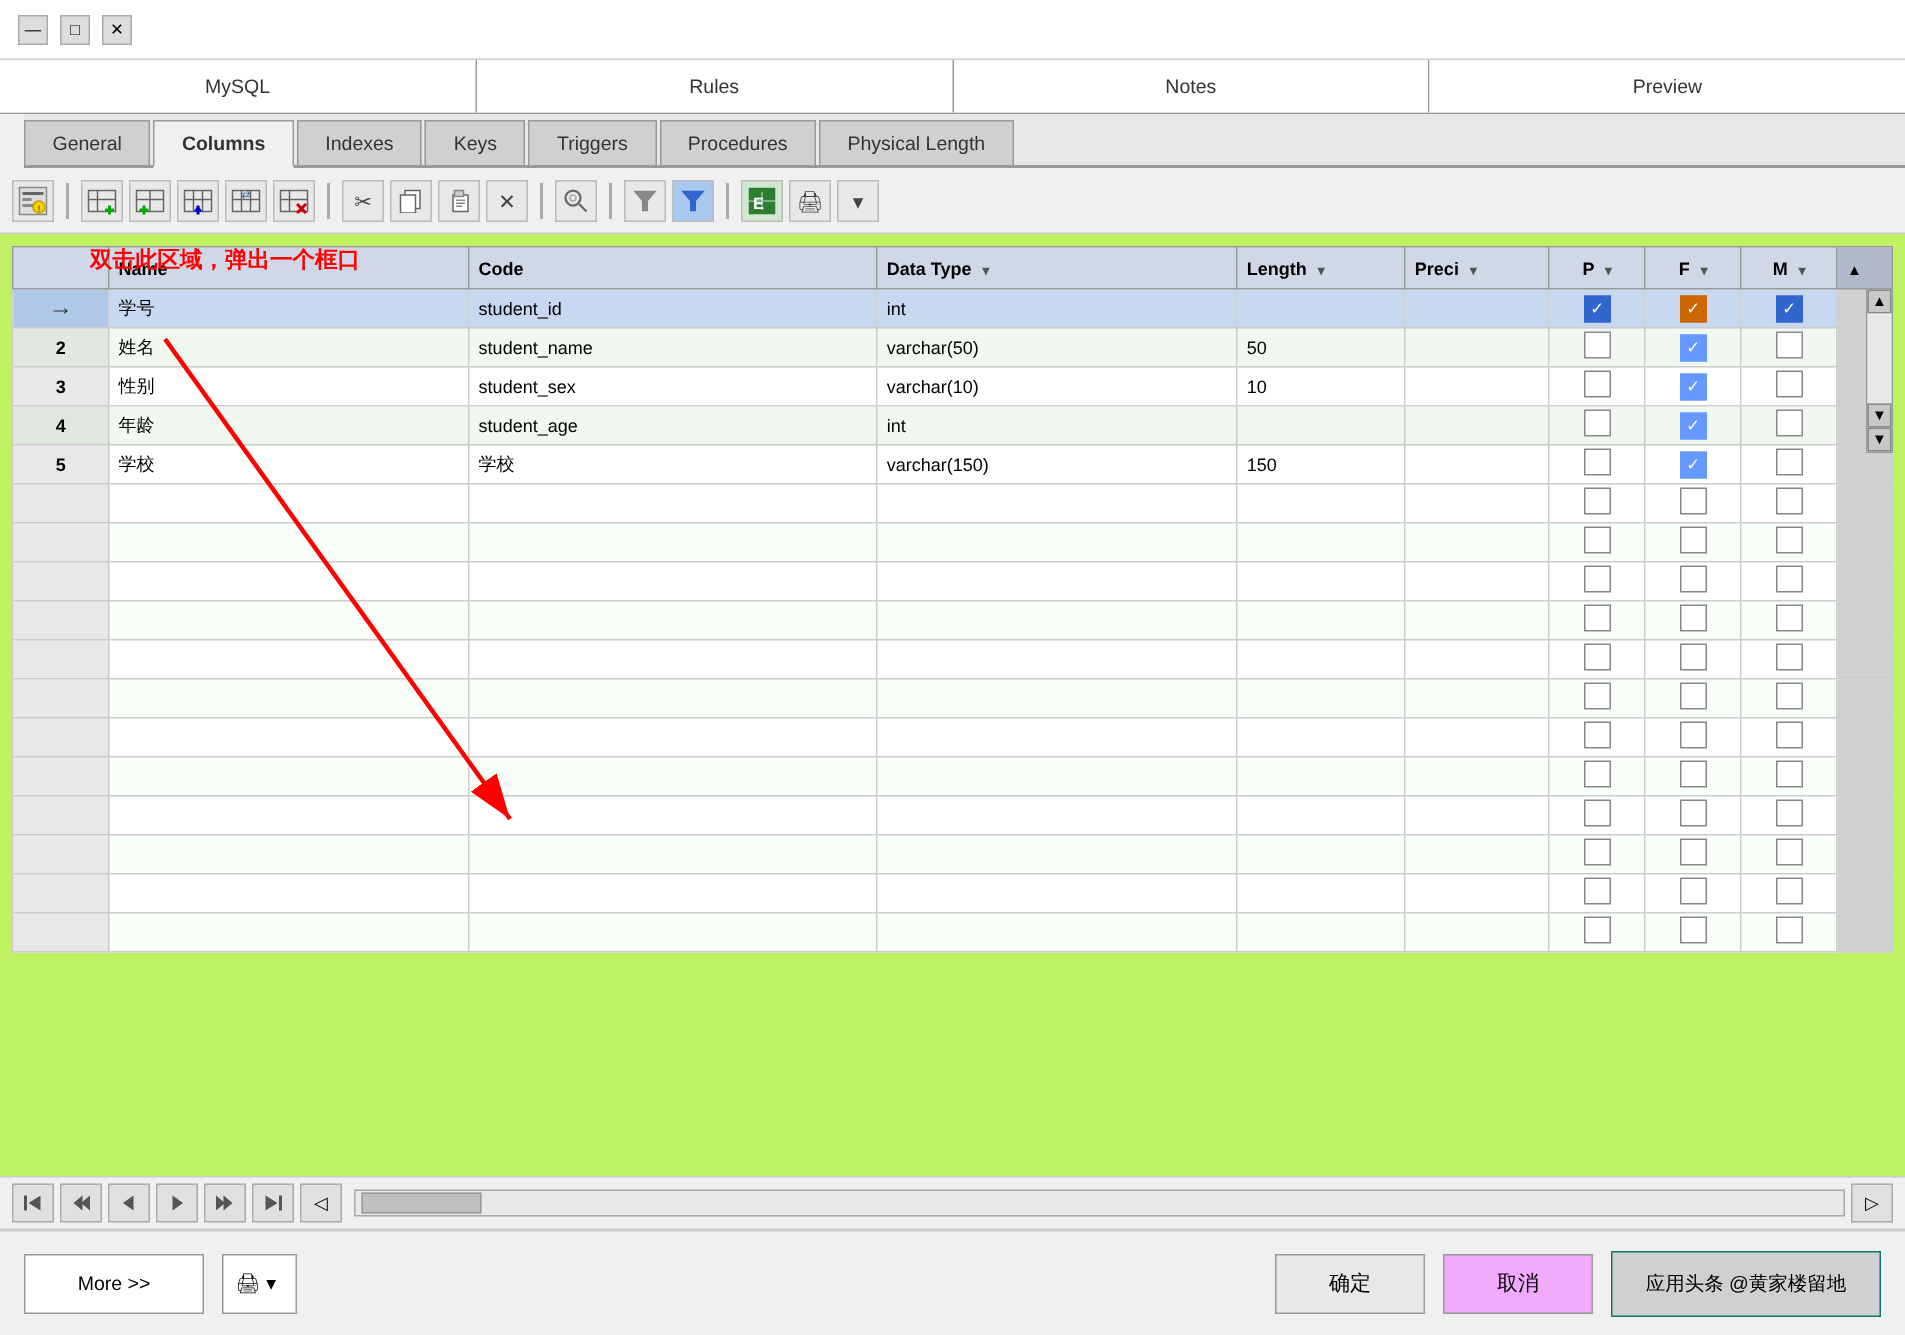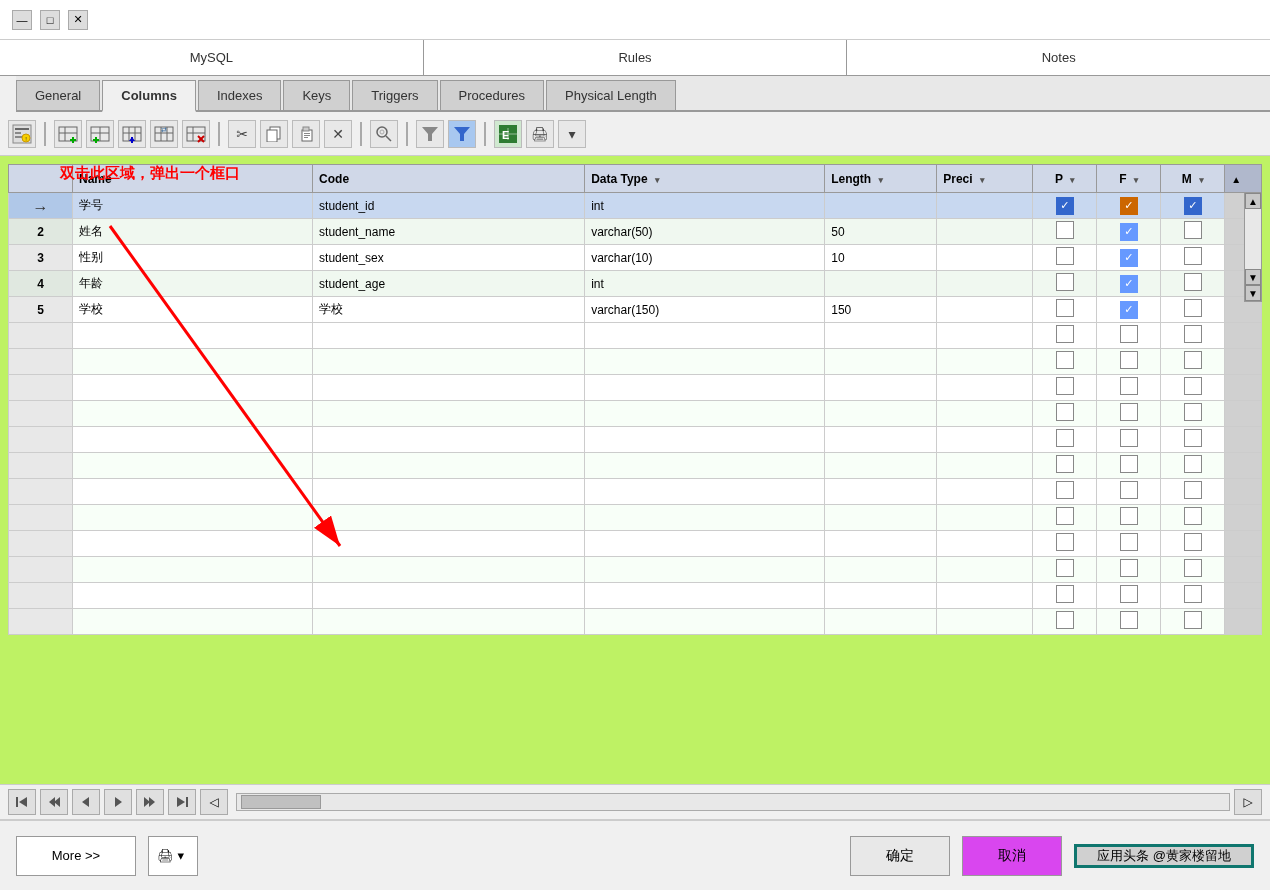--- a/index.html
+++ b/index.html
@@ -262,30 +262,30 @@
       min-width: 100px;
       height: 40px;
       background: #e8e8e8;
       border: 1px solid #999;
       cursor: pointer;
       font-size: 14px;
     }
     .btn-cancel {
       min-width: 100px;
       height: 40px;
-      background: #d946ef;
+      background: #f0abfc;
       border: 1px solid #999;
       cursor: pointer;
       font-size: 14px;
     }
     .btn-apply {
       min-width: 180px;
-      height: 24px;
+      height: 44px;
       background: #d0d0d0;
-      border: 3px solid #0f766e;
+      border: 1px solid #0f766e;
       cursor: pointer;
       font-size: 13px;
     }
 
     
     .th-arrow {
       font-size: 9px;
       color: #555;
       margin-left: 4px;
     }
@@ -313,20 +313,23 @@
 
   <div class="tabs-row1">
     <div class="tab1">
       <span>MySQL</span>
     </div>
     <div class="tab1">
       <span>Rules</span>
     </div>
     <div class="tab1">
       <span>Notes</span>
+    </div>
+    <div class="tab1">
+      <span>Preview</span>
     </div>
   </div>
 
   <div class="tabs-row2">
     <div class="tab2">
       <span>General</span>
     </div>
     <div class="tab2 active">
       <span>Columns</span>
     </div>

